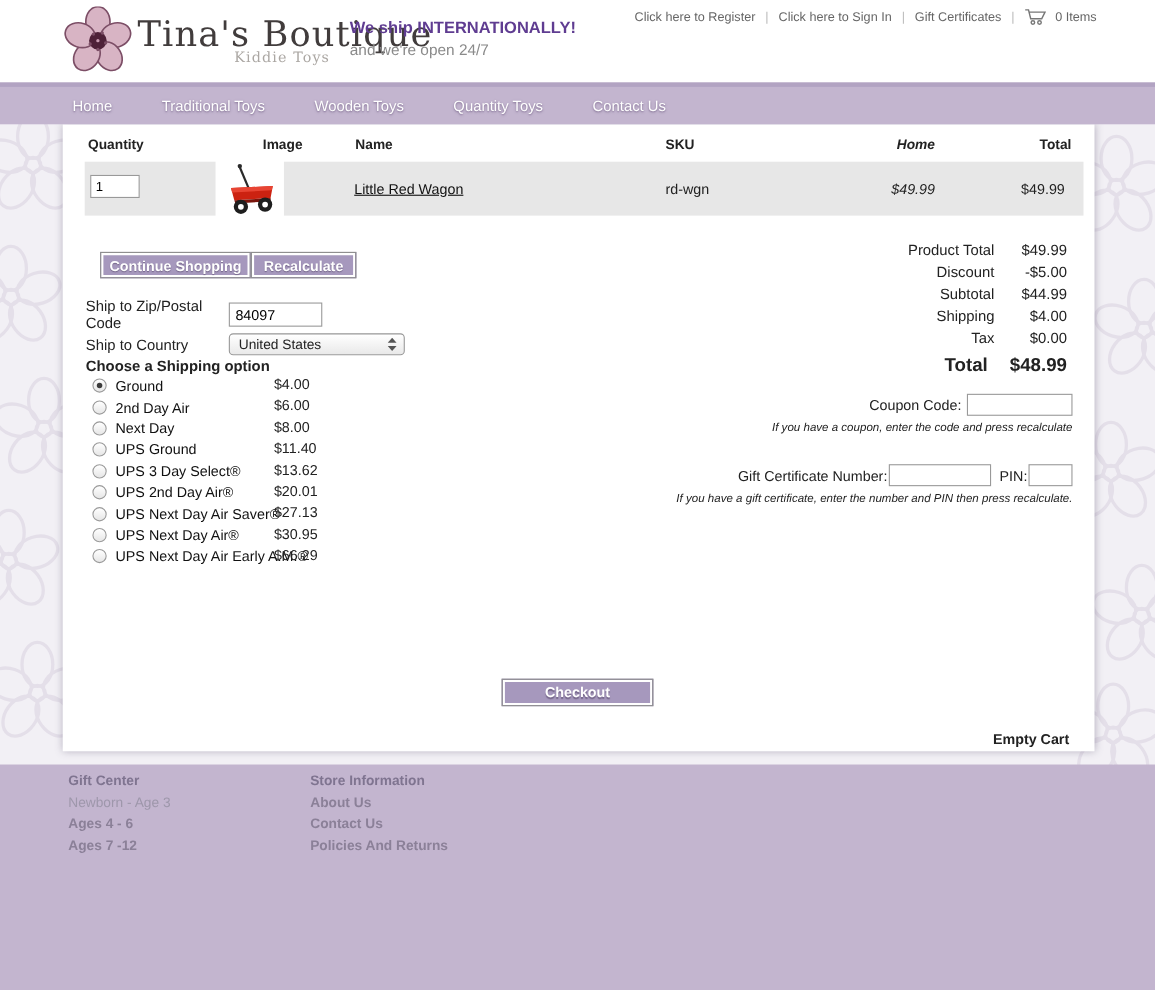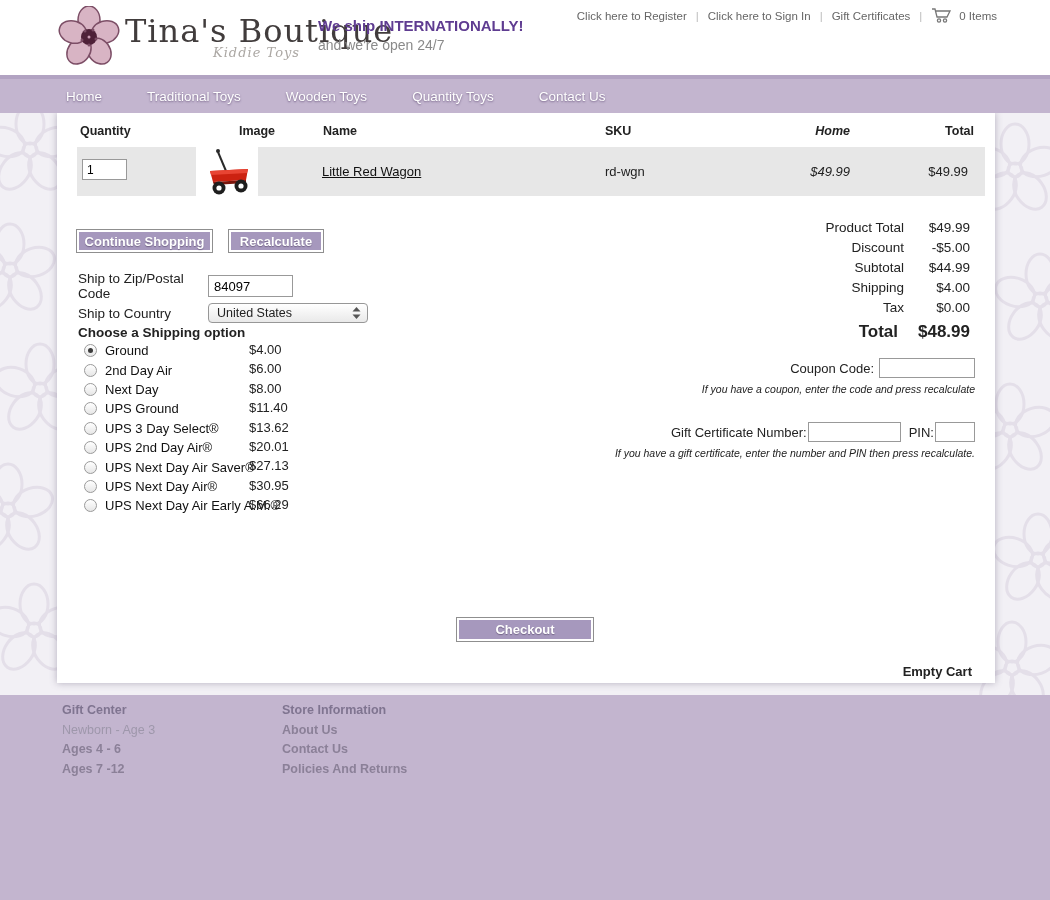--- a/index.html
+++ b/index.html
@@ -11,21 +11,21 @@
     overflow:hidden;
     color:#222;
   }
   
   .bg-flowers { position:absolute; top:0; left:0; width:1050px; height:900px; pointer-events:none; }
   
   .site-header { position:absolute; top:0; left:0; width:1050px; height:75px; background:#ffffff; z-index:3; }
   .logo-wrap { position:absolute; left:57px; top:6px; display:flex; align-items:flex-start; }
   .logo-text { margin-left:4px; margin-top:8px; }
   .logo-title { font-family:"DejaVu Serif", serif; font-size:32px; color:#413c3c; letter-spacing:1px; line-height:34px; }
-  .logo-sub { font-family:"DejaVu Serif", serif; font-style:italic; font-size:13px; color:#aba7a3; margin-left:88px; margin-top:-3px; letter-spacing:1px; }
+  .logo-sub { font-family:"DejaVu Serif", serif; font-size:13px; color:#aba7a3; margin-left:88px; margin-top:-3px; letter-spacing:1px; }
   .promo { position:absolute; left:318px; top:17px; }
   .promo-line1 { font-size:15px; font-weight:bold; color:#5f3c91; }
   .promo-line1 .emph { text-transform:uppercase; }
   .promo-line2 { font-size:14px; color:#8a8a8a; margin-top:3px; }
   .top-links { position:absolute; top:8px; right:53px; display:flex; align-items:center; font-size:11.5px; color:#666; white-space:nowrap; }
   .top-links a { color:#666; text-decoration:none; cursor:pointer; }
   .top-links .sep { color:#bbb; margin:0 9px; }
   .cart-indicator { display:flex; align-items:center; }
   .cart-indicator svg { margin-right:7px; }
   
@@ -44,21 +44,21 @@
   .th-total { left:800px; width:117px; text-align:right; }
   .item-row { position:absolute; top:34px; left:20px; width:908px; height:49px; background:#e7e7e7; }
   .qty-input { position:absolute; left:5px; top:12px; width:45px; height:21px; border:1px solid #999; font-size:12px; padding-left:4px; background:#fff; font-family:"Liberation Sans",sans-serif; }
   .item-img { position:absolute; left:119px; top:-3px; width:62px; height:53px; background:#fff; }
   .item-name { position:absolute; left:245px; top:17px; font-size:13px; color:#111; text-decoration:underline; cursor:pointer; }
   .item-sku { position:absolute; left:528px; top:17px; font-size:13px; }
   .item-each { position:absolute; left:620px; top:17px; width:153px; text-align:right; font-size:13px; font-style:italic; }
   .item-total { position:absolute; left:780px; top:17px; width:111px; text-align:right; font-size:13px; }
   
   .pbtn { background:#a698bd; border:1px solid #8f8f8f; box-shadow:inset 0 0 0 2px #fff; color:#fff; font-weight:bold; font-size:13px; text-align:center; cursor:pointer; font-family:"Liberation Sans",sans-serif; text-shadow:0 1px 1px rgba(110,95,130,0.9); }
-  .btn-continue { position:absolute; left:19px; top:116px; width:137px; height:24px; }
+  .btn-continue { position:absolute; left:34px; top:116px; width:137px; height:24px; }
   .btn-recalc { position:absolute; left:171px; top:116px; width:96px; height:24px; }
   .btn-checkout { position:absolute; left:399px; top:504px; width:138px; height:25px; }
   
   .totals { position:absolute; right:25px; top:107px; width:400px; }
   .tot-row { display:flex; justify-content:flex-end; align-items:baseline; height:20px; font-size:13.5px; }
   .tot-row .val { width:66px; text-align:right; }
   .tot-row.grand { font-size:17px; font-weight:bold; height:26px; margin-top:2px; }
   .tot-row.grand .val { width:72px; }
   
   .zip-row { position:absolute; left:21px; top:158px; display:flex; align-items:center; }

